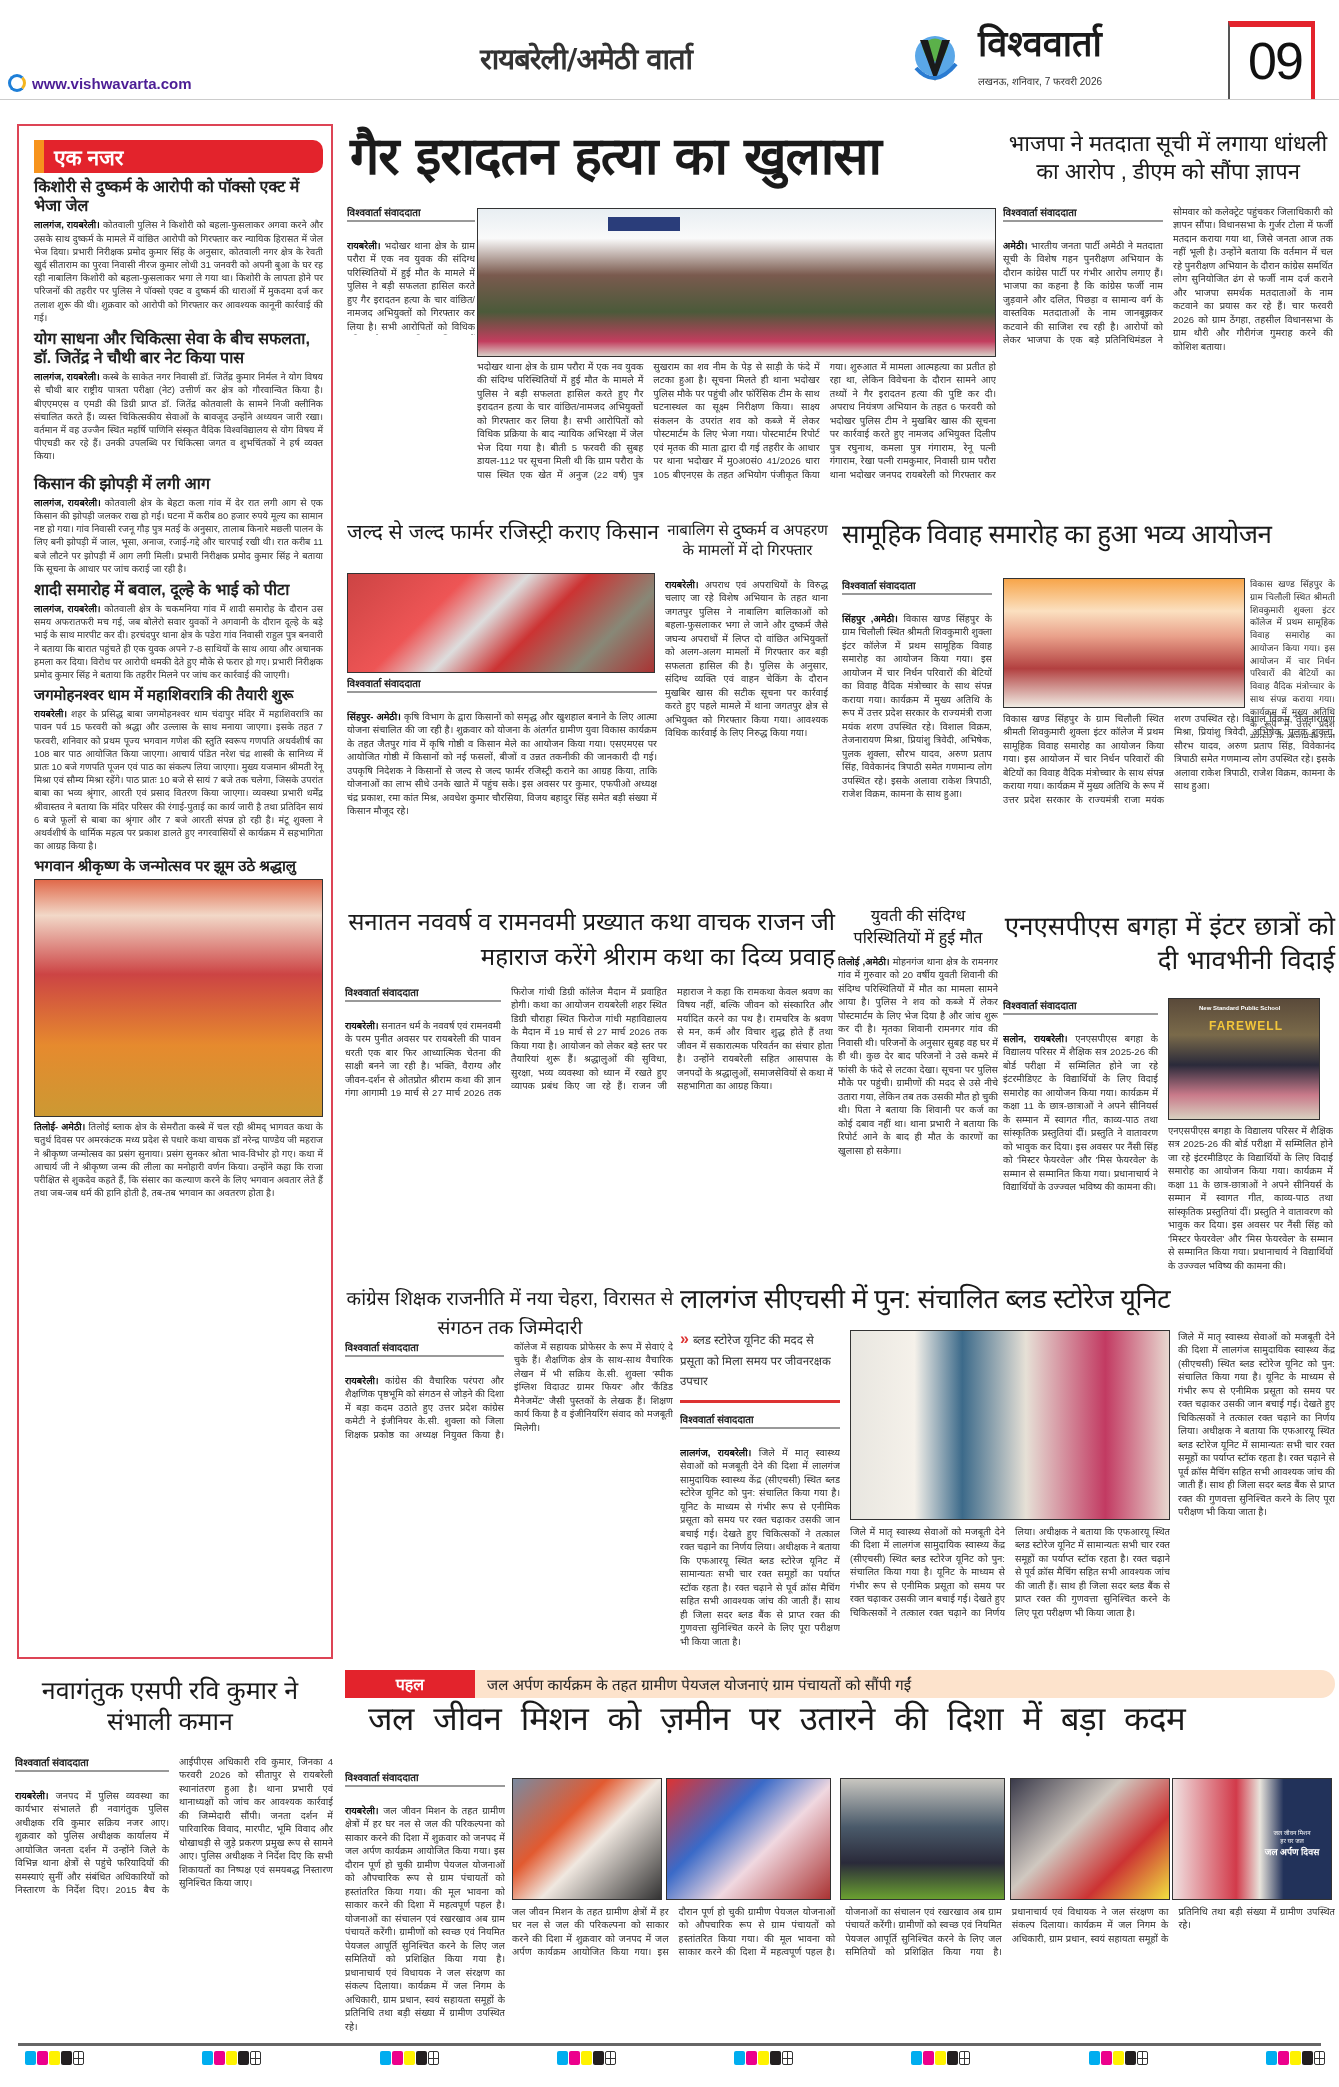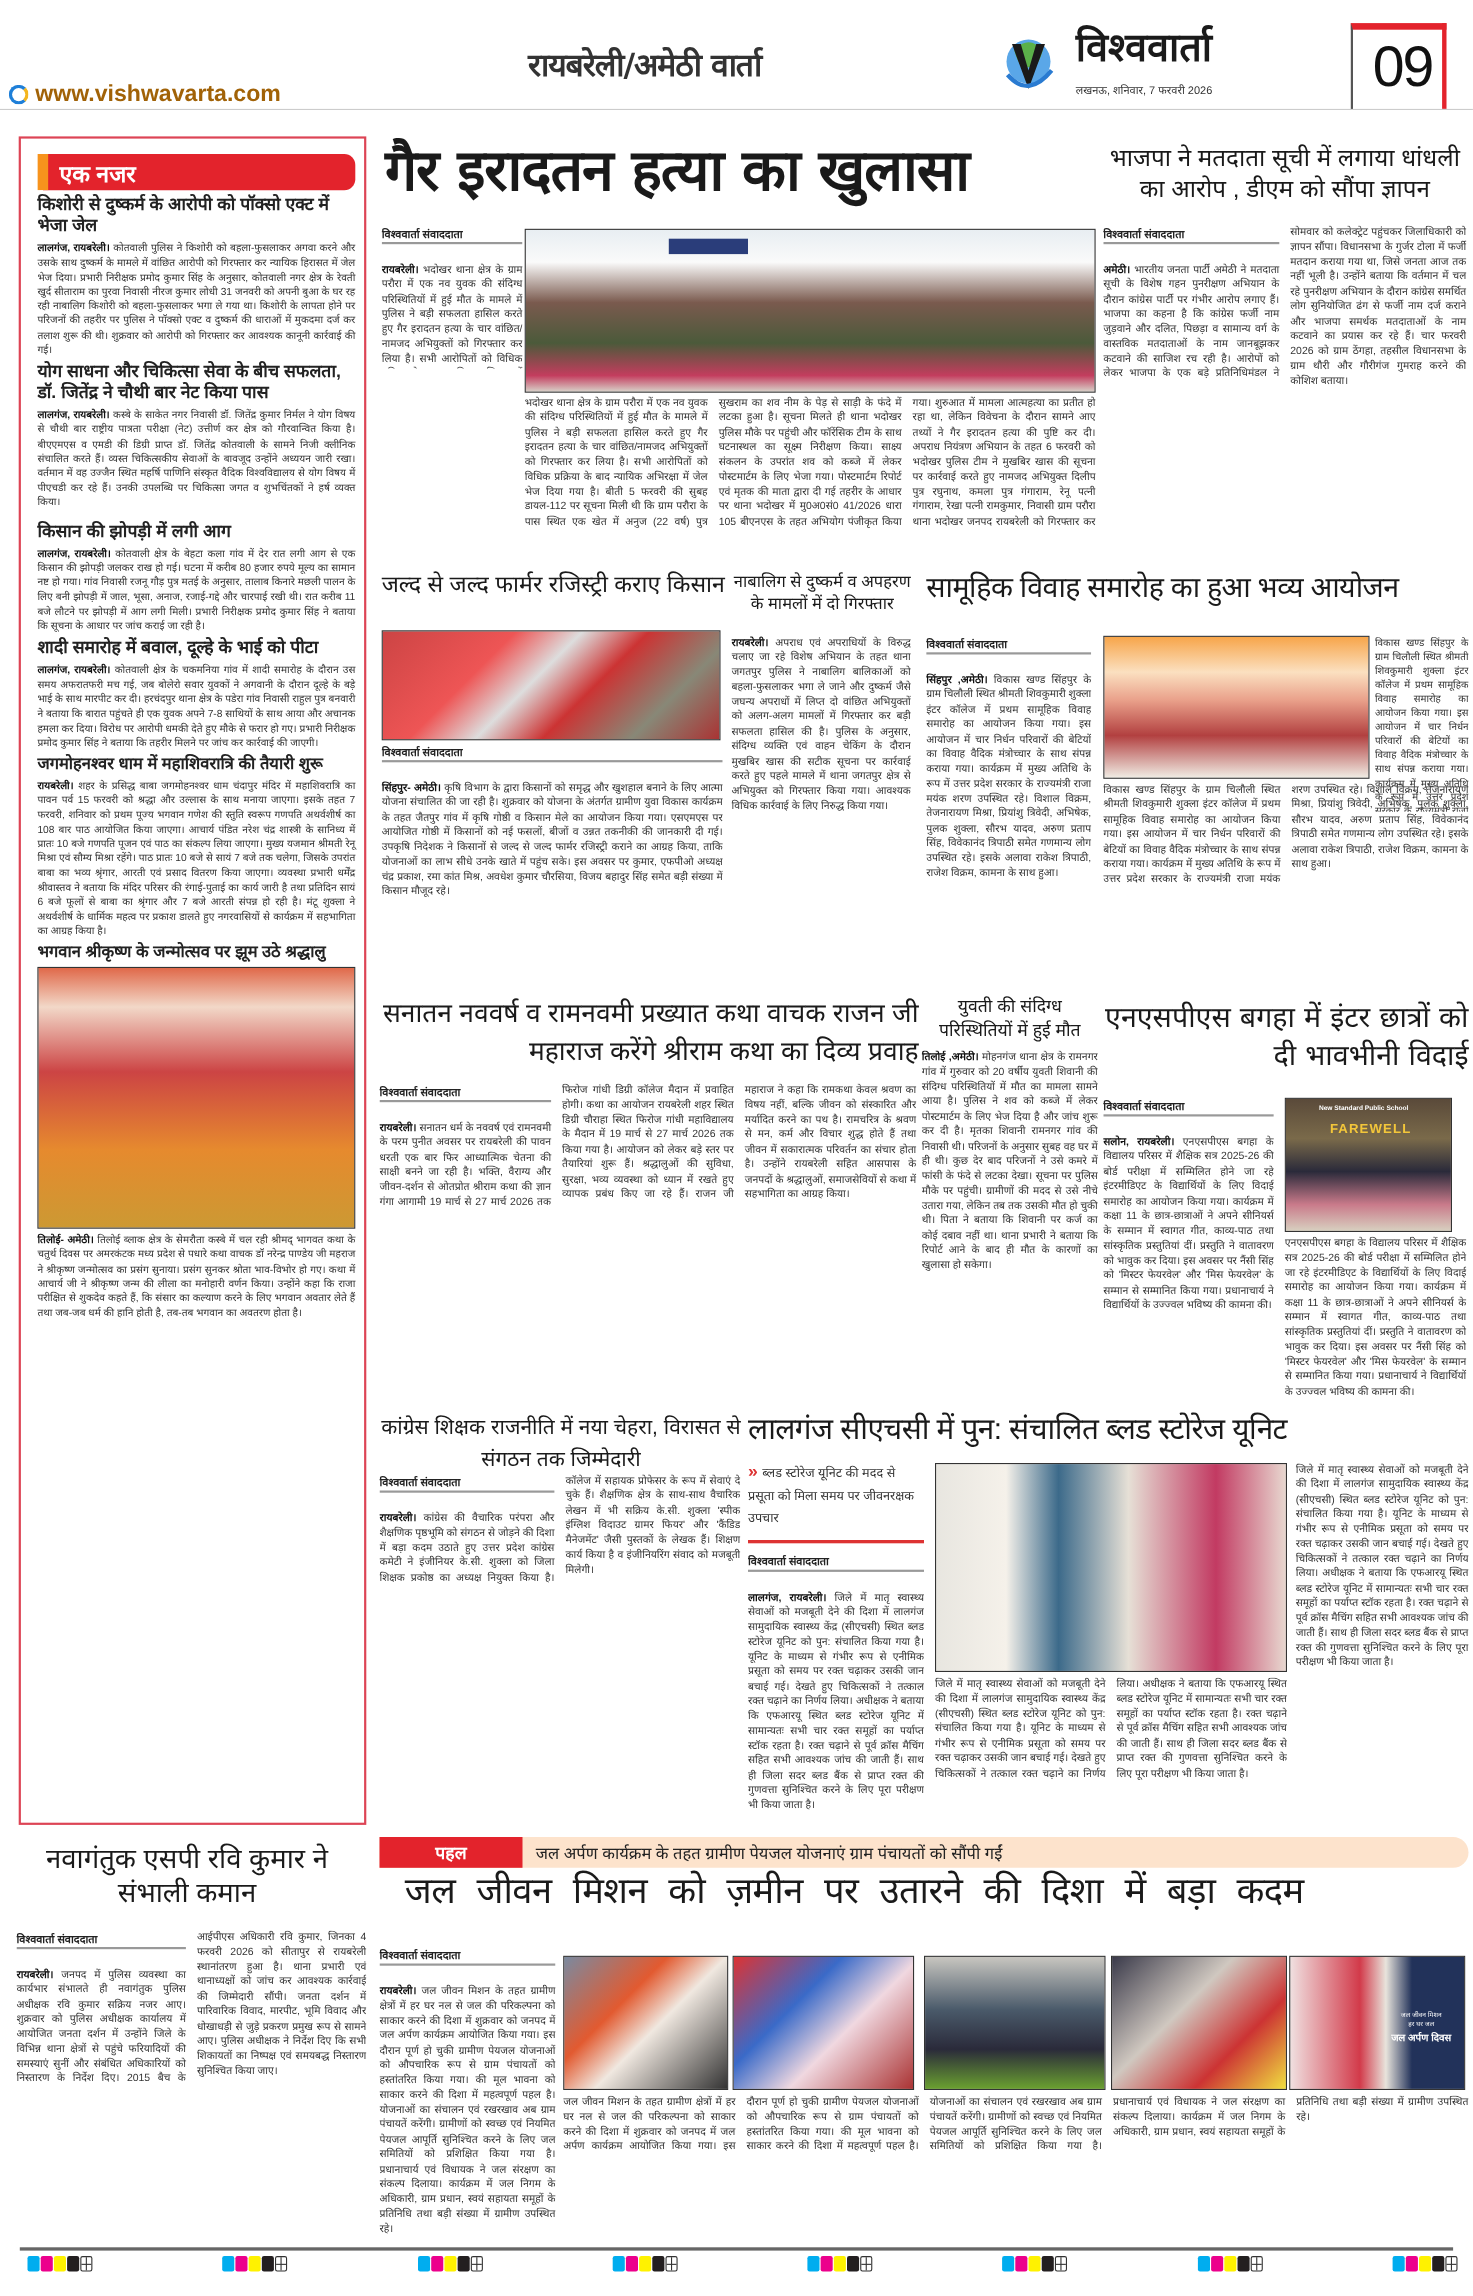--- a/index.html
+++ b/index.html
@@ -13,21 +13,21 @@
 .cols2{column-count:2;column-gap:10px}
 .cols3{column-count:3;column-gap:10px}
 .small-head{font-weight:bold;font-size:15px;line-height:1.2;color:#222;margin-top:4px}
 </style>
 </head>
 <body>
 
 <div class="abs" style="left:0;top:0;width:1339px;height:100px">
   <div class="abs" style="left:8px;top:74px;display:flex;align-items:center;gap:6px">
     <span style="display:inline-block;width:18px;height:18px;border-radius:50%;border:3px solid #1e7fd8;border-right-color:#f4b51e;font-size:0"></span>
-    <span style="font-size:21px;font-weight:bold;color:#a16207;font-family:'Liberation Sans Narrow','Liberation Sans',sans-serif">www.vishwavarta.com</span>
+    <span style="font-size:15px;font-weight:bold;color:#4c1d95;font-family:'Liberation Sans Narrow','Liberation Sans',sans-serif">www.vishwavarta.com</span>
   </div>
   <div class="abs" style="left:480px;top:38px;font-size:29px;font-weight:bold;color:#333;font-family:'DejaVu Sans',sans-serif;letter-spacing:-1px">रायबरेली/अमेठी वार्ता</div>
   <div class="abs" style="left:912px;top:26px;display:flex;align-items:flex-start;gap:20px">
     <svg width="46" height="62" viewBox="0 0 46 62">
       <circle cx="23" cy="30" r="20" fill="#5aa7e8"></circle>
       <path d="M10 20 Q23 5 36 20 Q30 40 23 35 Q16 40 10 20" fill="#5bb14a"></path>
       <path d="M8 14 L23 55 L38 14 L30 14 L23 38 L16 14 Z" fill="#1a1a1a"></path>
       <path d="M4 42 Q23 64 44 38" stroke="#2a7bd1" stroke-width="4" fill="none"></path>
     </svg>
     <div>

